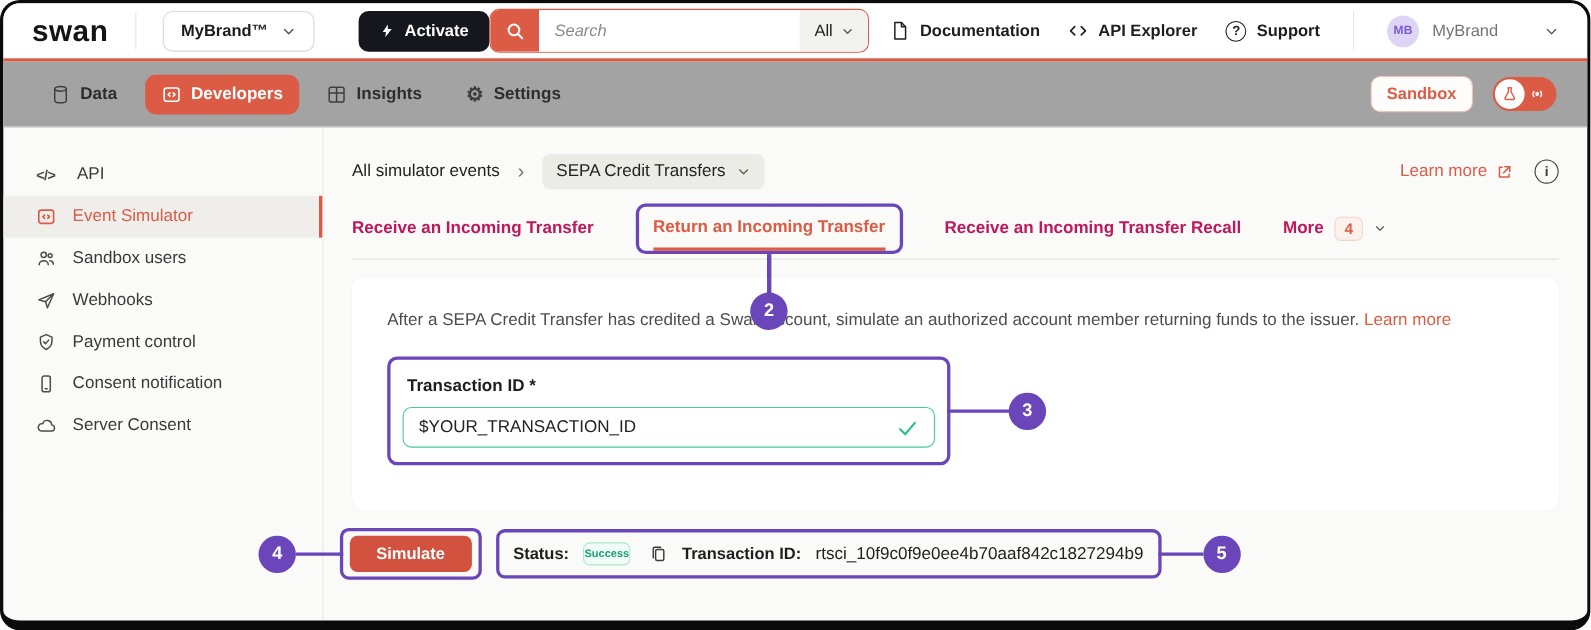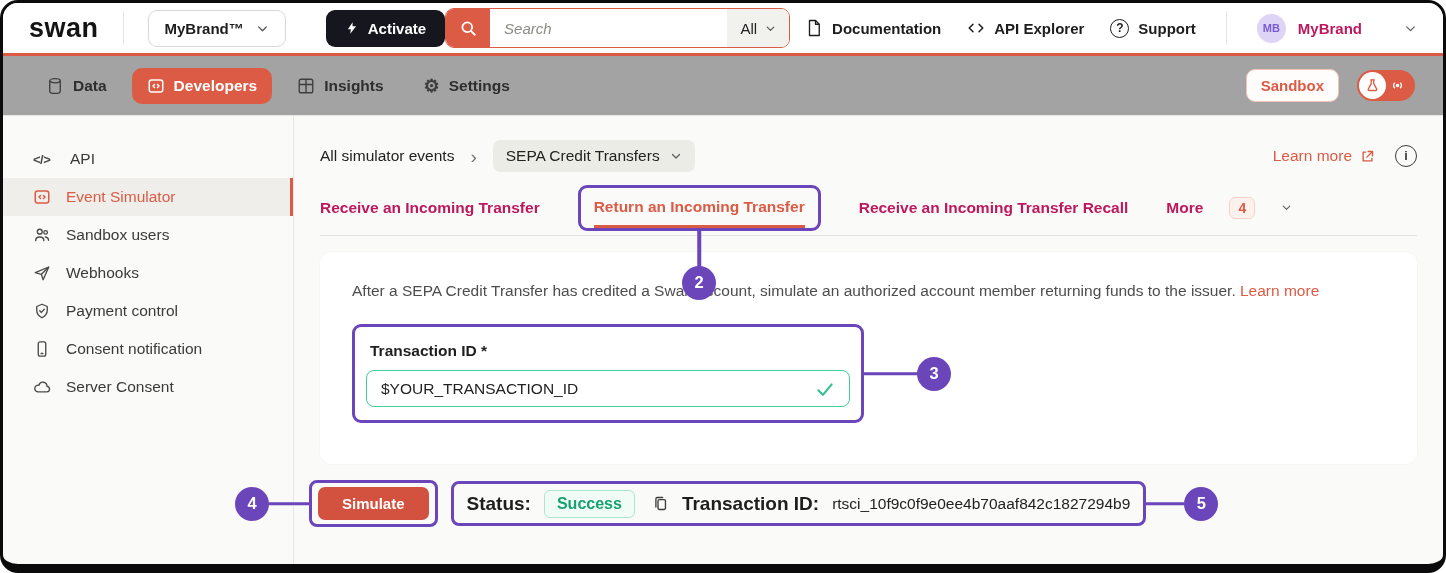--- a/index.html
+++ b/index.html
@@ -28,21 +28,21 @@
   .search input{border:0;outline:0;flex:1;min-width:0;padding:0 14px;font-size:15px;color:#333;font-family:inherit}
   .search input::placeholder{font-style:italic;color:#8b8b86}
   .search-all{display:flex;align-items:center;gap:8px;background:#f1f1ed;padding:0 13px;font-size:15px;color:#222;cursor:pointer}
   .top-right{margin-left:auto;display:flex;align-items:center;gap:26px}
   .top-link{display:flex;align-items:center;gap:9px;font-size:15px;font-weight:600;color:#1d1d1d;cursor:pointer}
   .qmark{width:19px;height:19px;border:1.6px solid #1d1d1d;border-radius:50%;font-size:12px;font-weight:700;
     display:flex;align-items:center;justify-content:center}
   .account{display:flex;align-items:center;gap:12px;cursor:pointer}
   .avatar{width:29px;height:29px;border-radius:50%;background:#ddd4f6;color:#7a5ad2;font-size:11px;font-weight:700;
     display:flex;align-items:center;justify-content:center}
-  .acct-name{font-size:15px;font-weight:700;color:#be185d}
+  .acct-name{font-size:15px;font-weight:400;color:#737373}
   .acct-chev{margin-left:30px}
 
   .redline{height:3px;background:#dc5b45;flex:0 0 auto}
 
   
   .navbar{height:60px;background:#a3a3a3;border-bottom:1px solid #e8e8e3;display:flex;align-items:center;
     padding:0 28px;gap:10px;flex:0 0 auto}
   .nav-item{display:flex;align-items:center;gap:9px;padding:9px 15px;font-size:15.5px;font-weight:700;
     color:#2e2e2e;border-radius:10px;cursor:pointer}
   .nav-item .icn{color:#3e3e3e}
@@ -77,21 +77,21 @@
     align-items:center;cursor:pointer}
   .learn-top{margin-left:auto;color:#dc5b45;display:flex;gap:8px;align-items:center;font-size:15.5px;cursor:pointer}
   .learn-top .icn-sm{width:15px;height:15px}
   .info-i{width:22px;height:22px;border:1.7px solid #3c3c3c;border-radius:50%;margin-left:20px;display:flex;
     align-items:center;justify-content:center;font-size:12.5px;font-weight:700;color:#3c3c3c;cursor:pointer}
 
   .tabs-row{margin-top:8px;display:flex;align-items:center;gap:38px;border-bottom:1px solid #e3e3de;height:56px}
   .tab{font-size:15.5px;font-weight:700;color:#be185d;cursor:pointer;white-space:nowrap}
   .tab-box{border:3.5px solid #6b46ba;border-radius:9px;padding:10px 13px 0;position:relative;z-index:20}
   .tab-box .tab{color:#dc5b45;display:block;padding:0 0 9px;border-bottom:3.5px solid #dc5b45}
-  .more-tab{display:flex;align-items:center;gap:26px;cursor:pointer}
+  .more-tab{display:flex;align-items:center;gap:10px;cursor:pointer}
   .more-badge{color:#dc5b45;background:#fdf1ee;border:1px solid #f5d3cb;border-radius:6px;padding:2px 8px;
     font-size:14px;font-weight:600}
   .more-chev{width:11px;height:11px;color:#666}
 
   .card{margin-top:16px;background:#fff;border-radius:12px;height:212px;padding:30px 32px;position:relative;
     box-shadow:0 0 0 1px rgba(0,0,0,.015)}
   .desc{font-size:15.5px;color:#4d4d4d;white-space:nowrap}
   .desc-link{color:#dc5b45;cursor:pointer}
 
   .form-box{display:block;margin-top:24px;border:3.5px solid #6b46ba;border-radius:9px;padding:13px 11px;
@@ -101,23 +101,23 @@
     padding:0 14px;gap:10px}
   .input-wrap input{border:0;outline:0;flex:1;min-width:0;font-size:15.5px;color:#222;font-family:inherit;background:transparent}
   .check-icn{color:#2fbf8b;width:20px;height:20px}
 
   .bottom-row{margin-top:16px;margin-left:-11px;display:flex;align-items:center;gap:13px}
   .sim-box{border:3.5px solid #6b46ba;border-radius:8px;padding:4px 6px;position:relative}
   .sim-btn{background:#d2513f;color:#fff;border:0;border-radius:7px;padding:8px 24px;font-size:15px;
     font-weight:700;font-family:inherit;cursor:pointer}
   .status-box{border:3.5px solid #6b46ba;border-radius:8px;height:45px;display:flex;align-items:center;
     padding:0 13px;gap:13px;position:relative}
-  .status-label{font-size:19px;font-weight:700;color:#1e1e1e}
-  .success-badge{color:#17a274;background:#f2fcf7;border:1px solid #a9e8cd;border-radius:6px;padding:4px 12px;
-    font-size:16px;font-weight:600}
+  .status-label{font-size:15px;font-weight:700;color:#1e1e1e}
+  .success-badge{color:#17a274;background:#f2fcf7;border:1px solid #a9e8cd;border-radius:6px;padding:4px 0;
+    font-size:10px;font-weight:600}
   .copy-icn{color:#3d3d3d;width:17px;height:17px;margin-left:4px;cursor:pointer}
   .txn-value{font-size:15.5px;color:#222;white-space:nowrap}
 
   
   .ann-circle{width:34px;height:34px;border-radius:50%;background:#6b46ba;color:#fff;font-size:16.5px;
     font-weight:700;display:flex;align-items:center;justify-content:center;z-index:30}
   .ann2-line{position:absolute;left:50%;transform:translateX(-50%);top:calc(100% + 3.5px);width:3.5px;
     height:36px;background:#6b46ba}
   .ann2-circle{position:absolute;left:50%;transform:translateX(-50%);top:calc(100% + 38px)}
   .ann3-line{position:absolute;right:-57px;top:50%;transform:translateY(-50%);width:57px;height:3.5px;background:#6b46ba}

